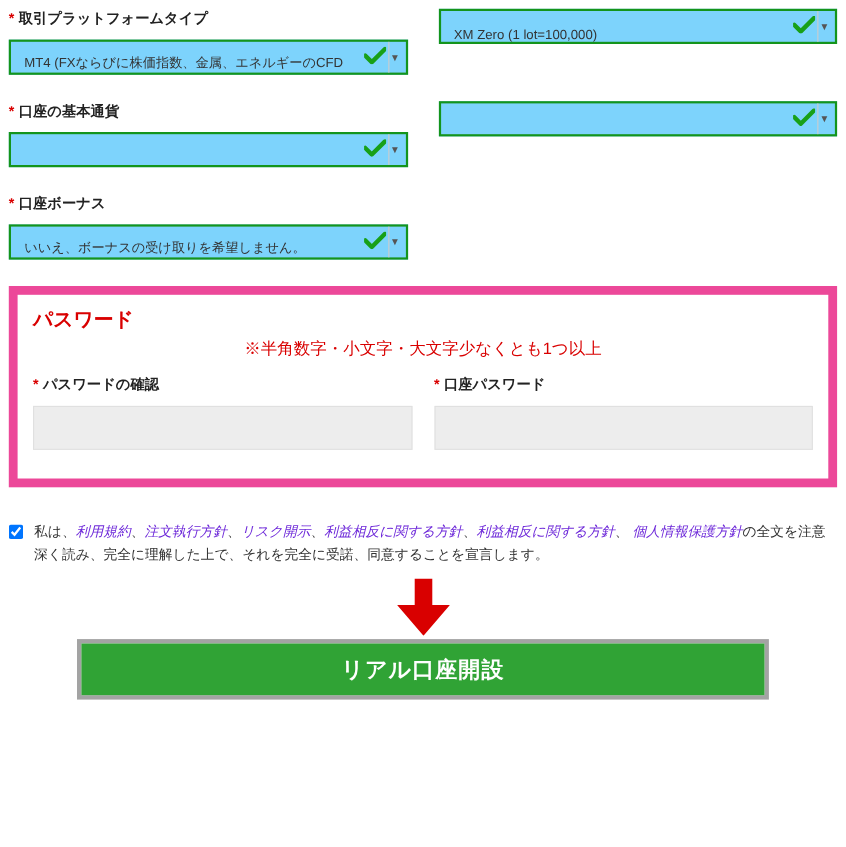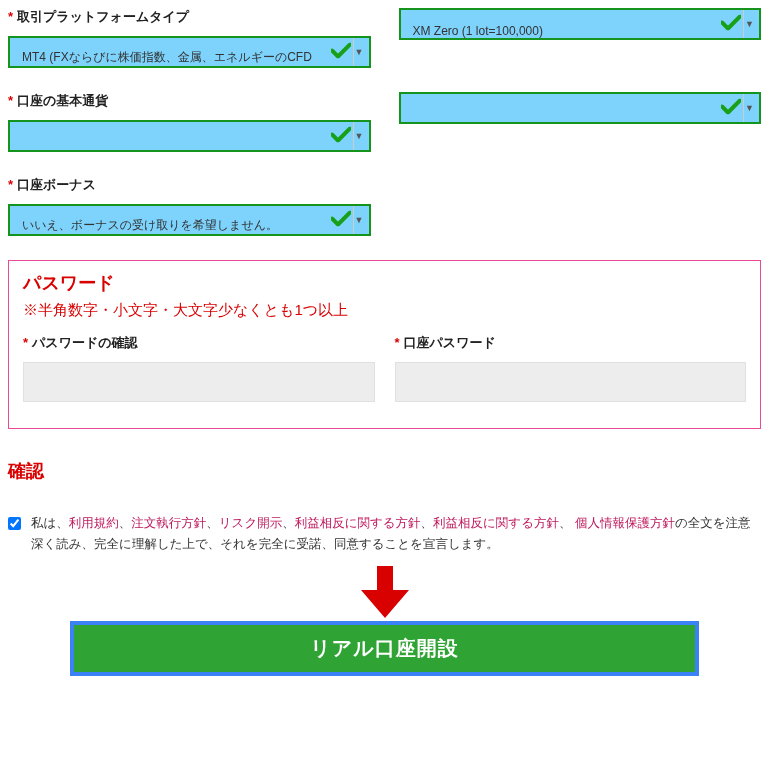--- a/index.html
+++ b/index.html
@@ -61,26 +61,27 @@
       bottom: 0;
       width: 12px;
       border-left: 1px solid #ccc;
       display: flex;
       align-items: center;
       justify-content: center;
       font-size: 9px;
       color: #555;
     }
     .pw-box {
-      border: 1px solid #ec4899;
+      border: 8px solid #ec4899;
       padding: 10px 14px 18px 14px;
       margin-top: 18px;
     }
     .pw-box .sec-title { margin: 0 0 6px 0; }
     .hint {
+      text-align: center;
       color: #d90000;
       font-size: 15px;
       margin-bottom: 14px;
     }
     .pw-input {
       width: 100%;
       height: 40px;
       background: #ededed;
       border: 1px solid #e0e0e0;
       padding: 0 10px;
@@ -95,31 +96,31 @@
       gap: 10px;
       margin: 30px 0 10px 0;
       font-size: 12.5px;
       line-height: 1.7;
     }
     .confirm-text input[type=checkbox] {
       margin-top: 3px;
       width: 15px;
       height: 15px;
     }
-    .confirm-text .lk { color: #be185d; }
+    .confirm-text .lk { color: #6d28d9; font-style: italic; }
     .arrow-wrap {
       text-align: center;
       margin-top: 6px;
     }
     .submit-wrap {
       margin-top: 0;
       position: relative;
     }
     .submit-outline {
-      border: 4px solid #3b82f6;
+      border: 4px solid #a3a3a3;
       padding: 0;
       margin: 0 62px;
     }
     .submit-btn {
       width: 100%;
       background: #30a335;
       color: #fff;
       font-size: 20px;
       font-weight: bold;
       border: none;
@@ -210,21 +211,20 @@
       <input type="password" class="pw-input" style="">
     </div>
     <div class="col">
       <label class="label"><span class="req">*</span><span>口座パスワード</span></label>
       <input type="password" class="pw-input" style="">
     </div>
   </div>
 </div>
 
 <div class="confirm-sec">
-  <div class="sec-title">確認</div>
 
   <div class="confirm-text">
     <input type="checkbox" checked="" style="">
     <div>
       <span>私は、</span><span class="lk">利用規約</span><span>、</span><span class="lk">注文執行方針</span><span>、</span><span class="lk">リスク開示</span><span>、</span><span class="lk">利益相反に関する方針</span><span>、</span><span class="lk">利益相反に関する方針</span><span>、 </span><span class="lk">個人情報保護方針</span><span>の全文を注意深く読み、完全に理解した上で、それを完全に受諾、同意することを宣言します。</span>
     </div>
   </div>
 
   <div class="arrow-wrap">
     <svg width="48" height="52" viewBox="0 0 48 52">

